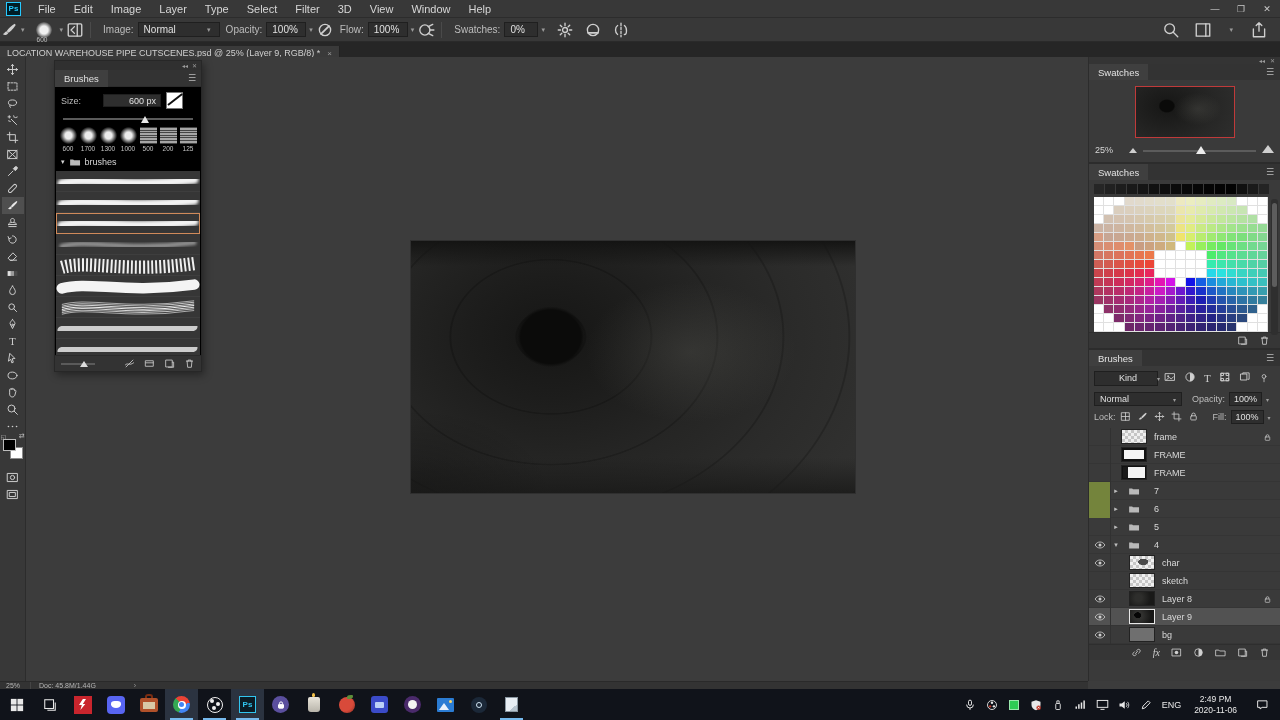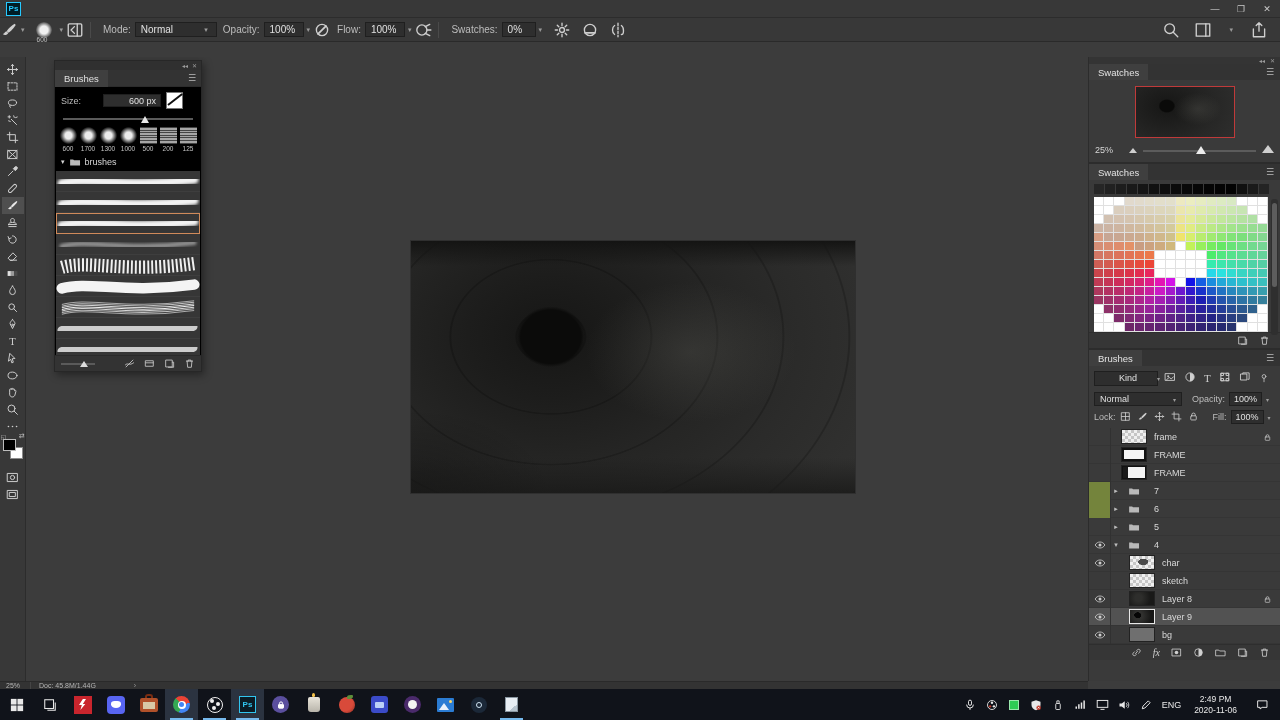--- a/index.html
+++ b/index.html
@@ -208,20 +208,33 @@
 
   .app-ico { width:18px; height:18px; display:flex; align-items:center; justify-content:center; }
 </style>
 </head>
 <body>
 
 <div id="screen">
 
   <div id="titlebar">
     <div class="ps-logo">Ps</div>
+    <div id="menus" style="display:flex;">
+        <div class="menu-item">File</div>
+        <div class="menu-item">Edit</div>
+        <div class="menu-item">Image</div>
+        <div class="menu-item">Layer</div>
+        <div class="menu-item">Type</div>
+        <div class="menu-item">Select</div>
+        <div class="menu-item">Filter</div>
+        <div class="menu-item">3D</div>
+        <div class="menu-item">View</div>
+        <div class="menu-item">Window</div>
+        <div class="menu-item">Help</div>
+      </div>
     <div class="win-controls">
       <div class="win-btn">—</div>
       <div class="win-btn">❐</div>
       <div class="win-btn">✕</div>
     </div>
   </div>
 
   <div id="optionsbar">
     <div class="ob-icon">
       <svg class="line" viewBox="0 0 16 16">
@@ -234,21 +247,21 @@
       <span class="brush-size-mini">600</span>
     </div>
     <span class="ob-arrow" style="margin-left:8px">▾</span>
     <div class="ob-icon">
       <svg class="line" viewBox="0 0 16 16">
           <rect x="2" y="2.5" width="12" height="11" rx="1"></rect>
           <path d="M10 2.5v11M4.5 8l3-3M4.5 8l3 3"></path>
         </svg>
     </div>
     <div class="ob-sep"></div>
-    <span class="ob-label">Mode:</span>
+    <span class="ob-label">Image:</span>
     <div class="ob-field" style="width:82px">
       <span>Normal</span>
       <span class="ob-arrow" style="margin-left:auto">▾</span>
     </div>
     <span class="ob-label">Opacity:</span>
     <div class="ob-field" style="width:40px">
       <span>100%</span>
     </div>
     <span class="ob-arrow">▾</span>
     <div class="ob-icon">
@@ -307,20 +320,26 @@
       </div>
       <span class="ob-arrow">▾</span>
       <div class="ob-icon">
         <svg class="line" viewBox="0 0 16 16">
             <path d="M3 7v7h10V7M8 9V1.5M8 1.5L5.5 4M8 1.5L10.5 4"></path>
           </svg>
       </div>
     </div>
   </div>
 
+  <div id="tabstrip">
+    <div class="doc-tab">
+      <span>LOCATION WAREHOUSE PIPE CUTSCENES.psd @ 25% (Layer 9, RGB/8) *</span>
+      <span class="close-x">×</span>
+    </div>
+  </div>
 
   <div id="toolbar">
     <div id="tool-list" style="display:flex;flex-direction:column;align-items:center;">
         <div class="tool">
           <svg class="line" viewBox="0 0 16 16">
             <path d="M8 2v12M2 8h12M8 2l-1.5 1.5M8 2l1.5 1.5M8 14l-1.5-1.5M8 14l1.5-1.5M2 8l1.5-1.5M2 8l1.5 1.5M14 8l-1.5-1.5M14 8l-1.5 1.5"></path>
           </svg>
         </div>
         <div class="tool">
           <svg class="line" viewBox="0 0 16 16">

